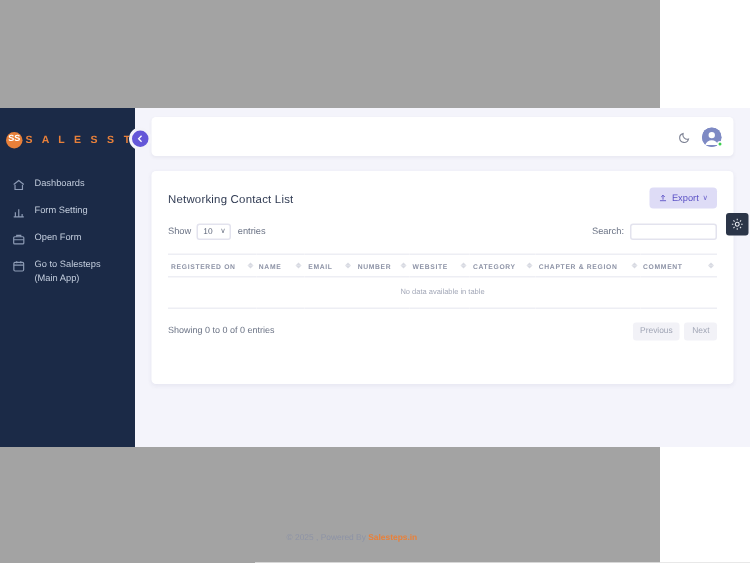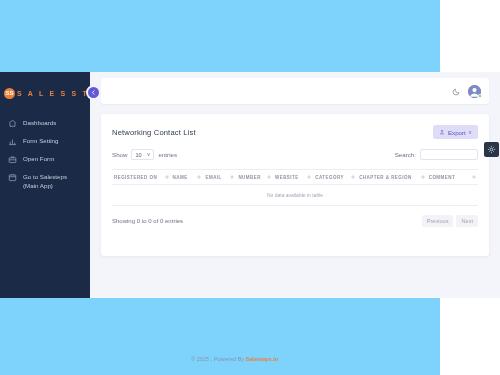--- a/index.html
+++ b/index.html
@@ -9,21 +9,21 @@
     height: 375px;
     overflow: hidden;
     font-family: "Liberation Sans", sans-serif;
     background: #ffffff;
   }
 
   #app {
     position: relative;
     width: 440px;
     height: 375px;
-    background: #7dd3fc;
+    background: #a3a3a3;
   }
 
   
   .sidebar {
     position: absolute;
     left: 0;
     top: 72px;
     width: 90px;
     height: 226px;
     background: #1b2a47;

